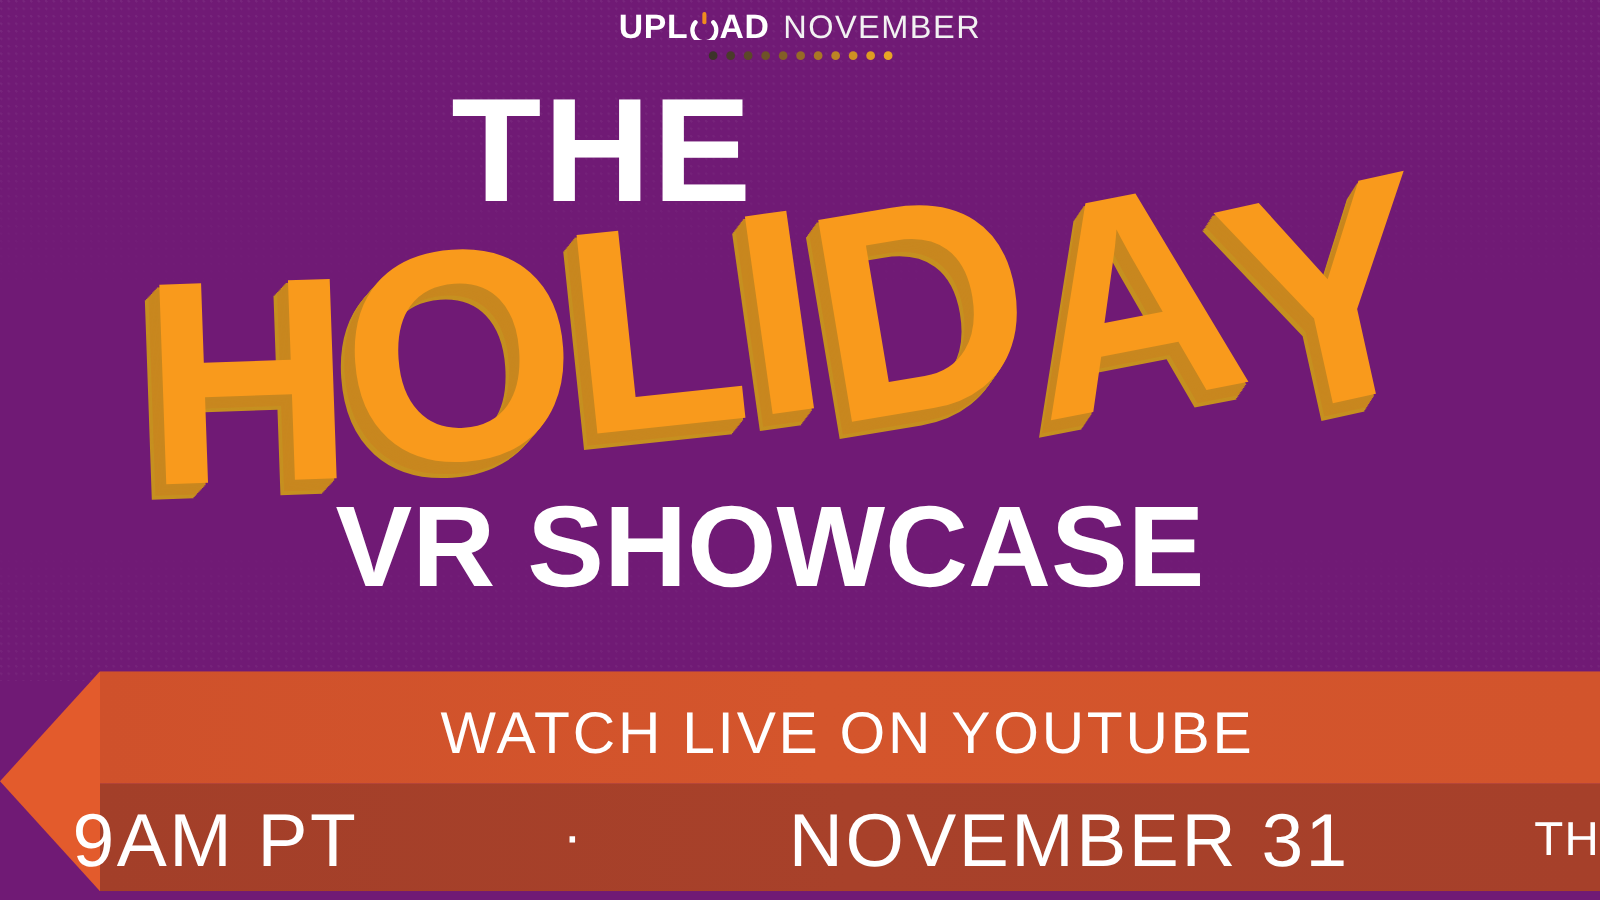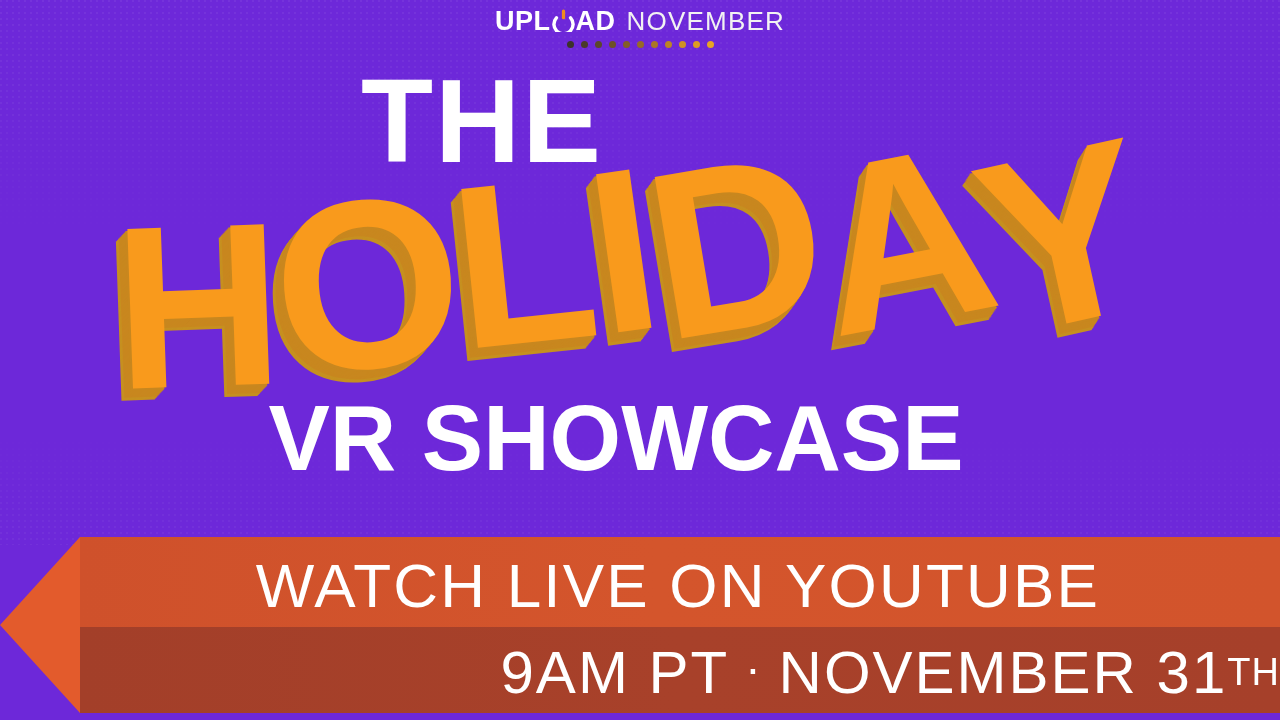--- a/index.html
+++ b/index.html
@@ -8,21 +8,21 @@
   html, body {
     width:1280px; height:720px;
     background:#151515;
     overflow:hidden;
     font-family:"Liberation Sans", sans-serif;
   }
 
   #stage {
     position:relative;
     width:1280px; height:720px;
-    background:#6d28d9;
+    background:#701a75;
     overflow:hidden;
   }
 
   
   .texture {
     position:absolute; inset:0;
     background-image:
       radial-gradient(circle at 1px 1px, rgba(255,255,255,0.055) 0.9px, transparent 1.1px);
     background-size:6px 6px;
     -webkit-mask-image:linear-gradient(to bottom, rgba(0,0,0,1) 0%, rgba(0,0,0,.85) 14%, rgba(0,0,0,0) 34%);
@@ -148,38 +148,37 @@
     position:absolute; inset:0;
     z-index:8;
     pointer-events:none;
   }
   .line1 {
     position:absolute;
     left:0; right:0; top:6px;
     height:84px;
     display:flex; align-items:center; justify-content:center;
     padding-left:76px;
-    font-size:62px;
+    font-size:47px;
     font-weight:300;
     letter-spacing:2.2px;
     color:#ffffff;
     font-family:"Liberation Sans", sans-serif;
   }
   .line2 {
     position:absolute;
     left:0; right:0; top:93px;
     height:84px;
-    display:flex; align-items:center; justify-content:flex-end;
+    display:flex; align-items:center; justify-content:space-between;
     padding-left:58px;
     font-size:60px;
     font-weight:300;
     letter-spacing:2px;
     color:#ffffff;
     font-family:"Liberation Sans", sans-serif;
-    margin-left:48px;
   }
   .line2 .sep { margin:0 16px; font-size:46px; position:relative; top:-4px; }
   .line2 .sup { font-size:38px; vertical-align:super; line-height:0; letter-spacing:1px; }
   .line2 .part { white-space:pre; }
 </style>
 </head>
 <body>
 
 <div id="stage">
 

